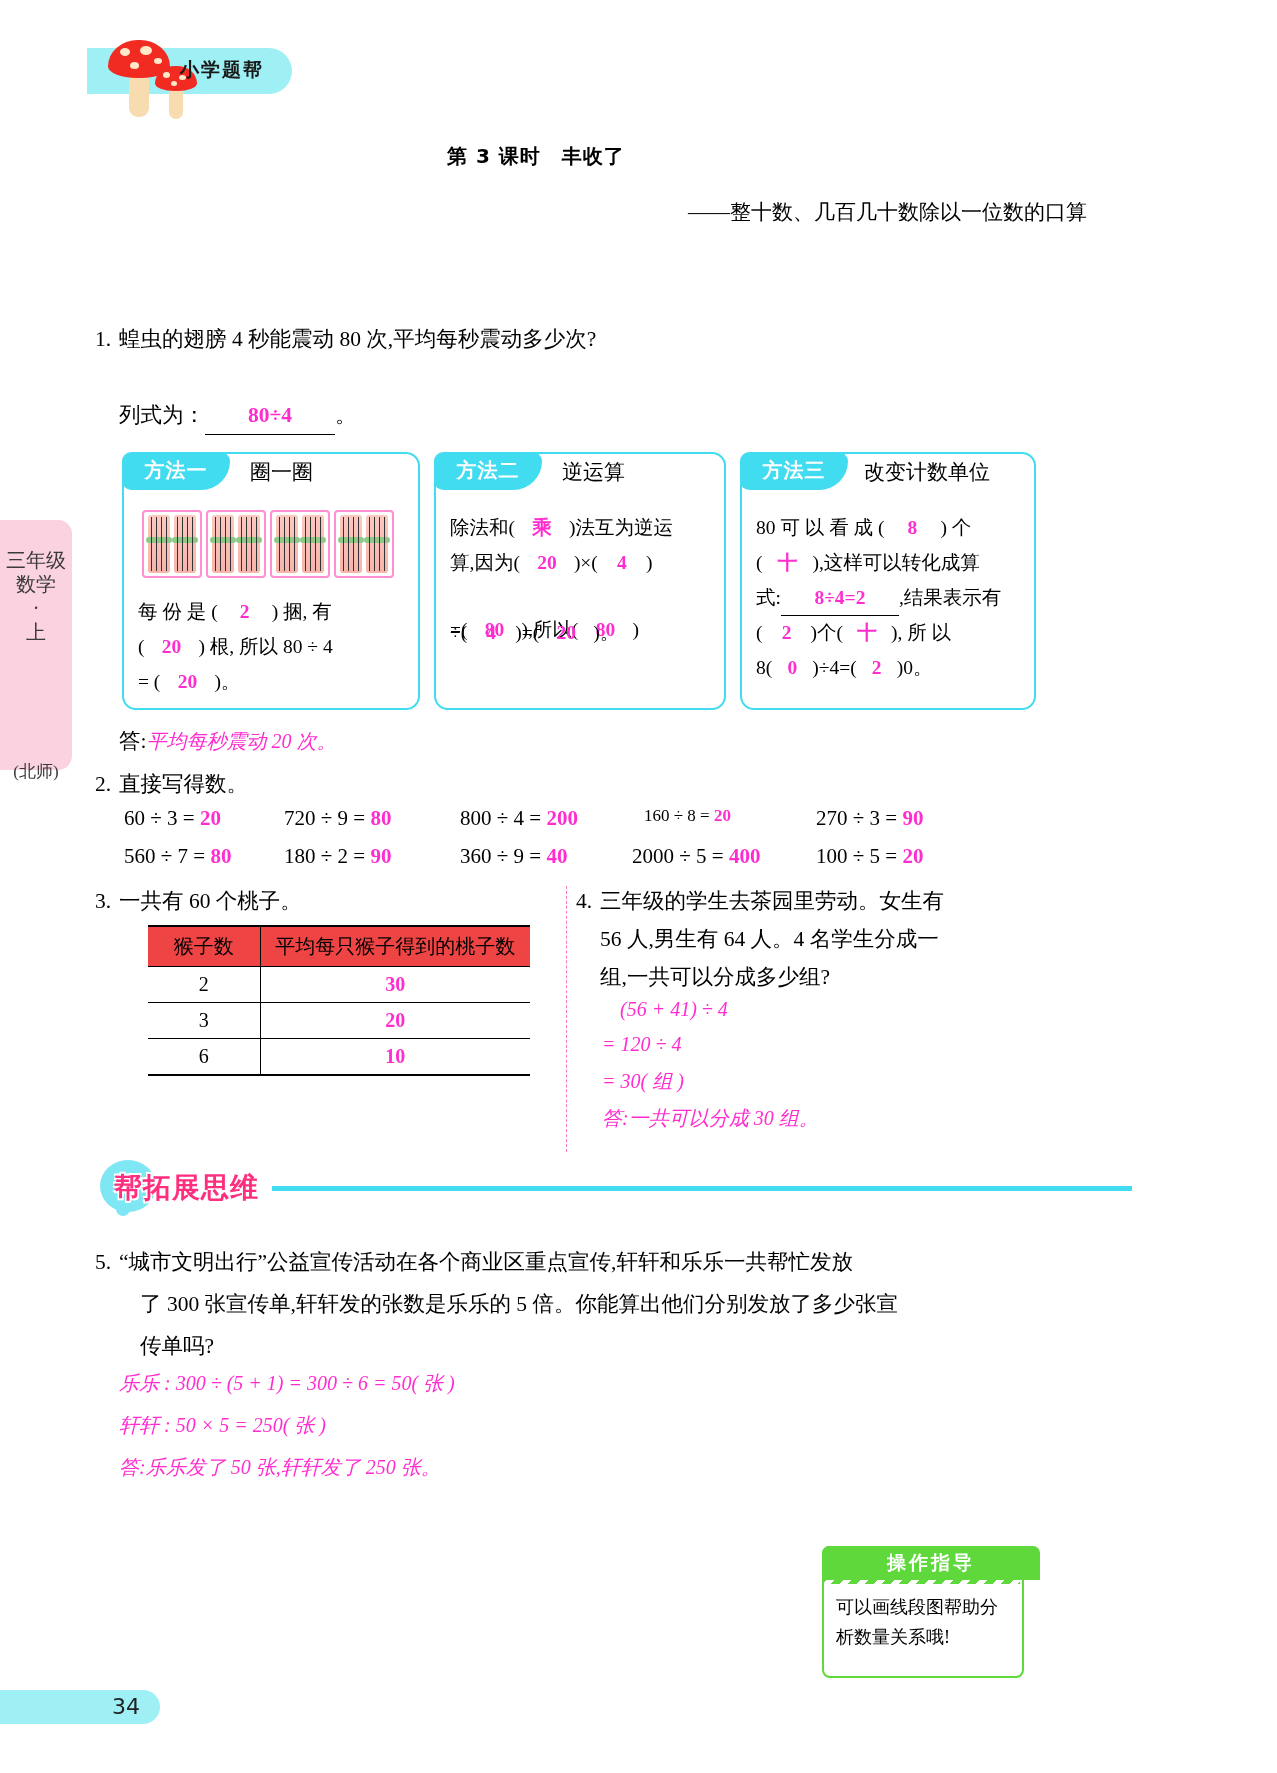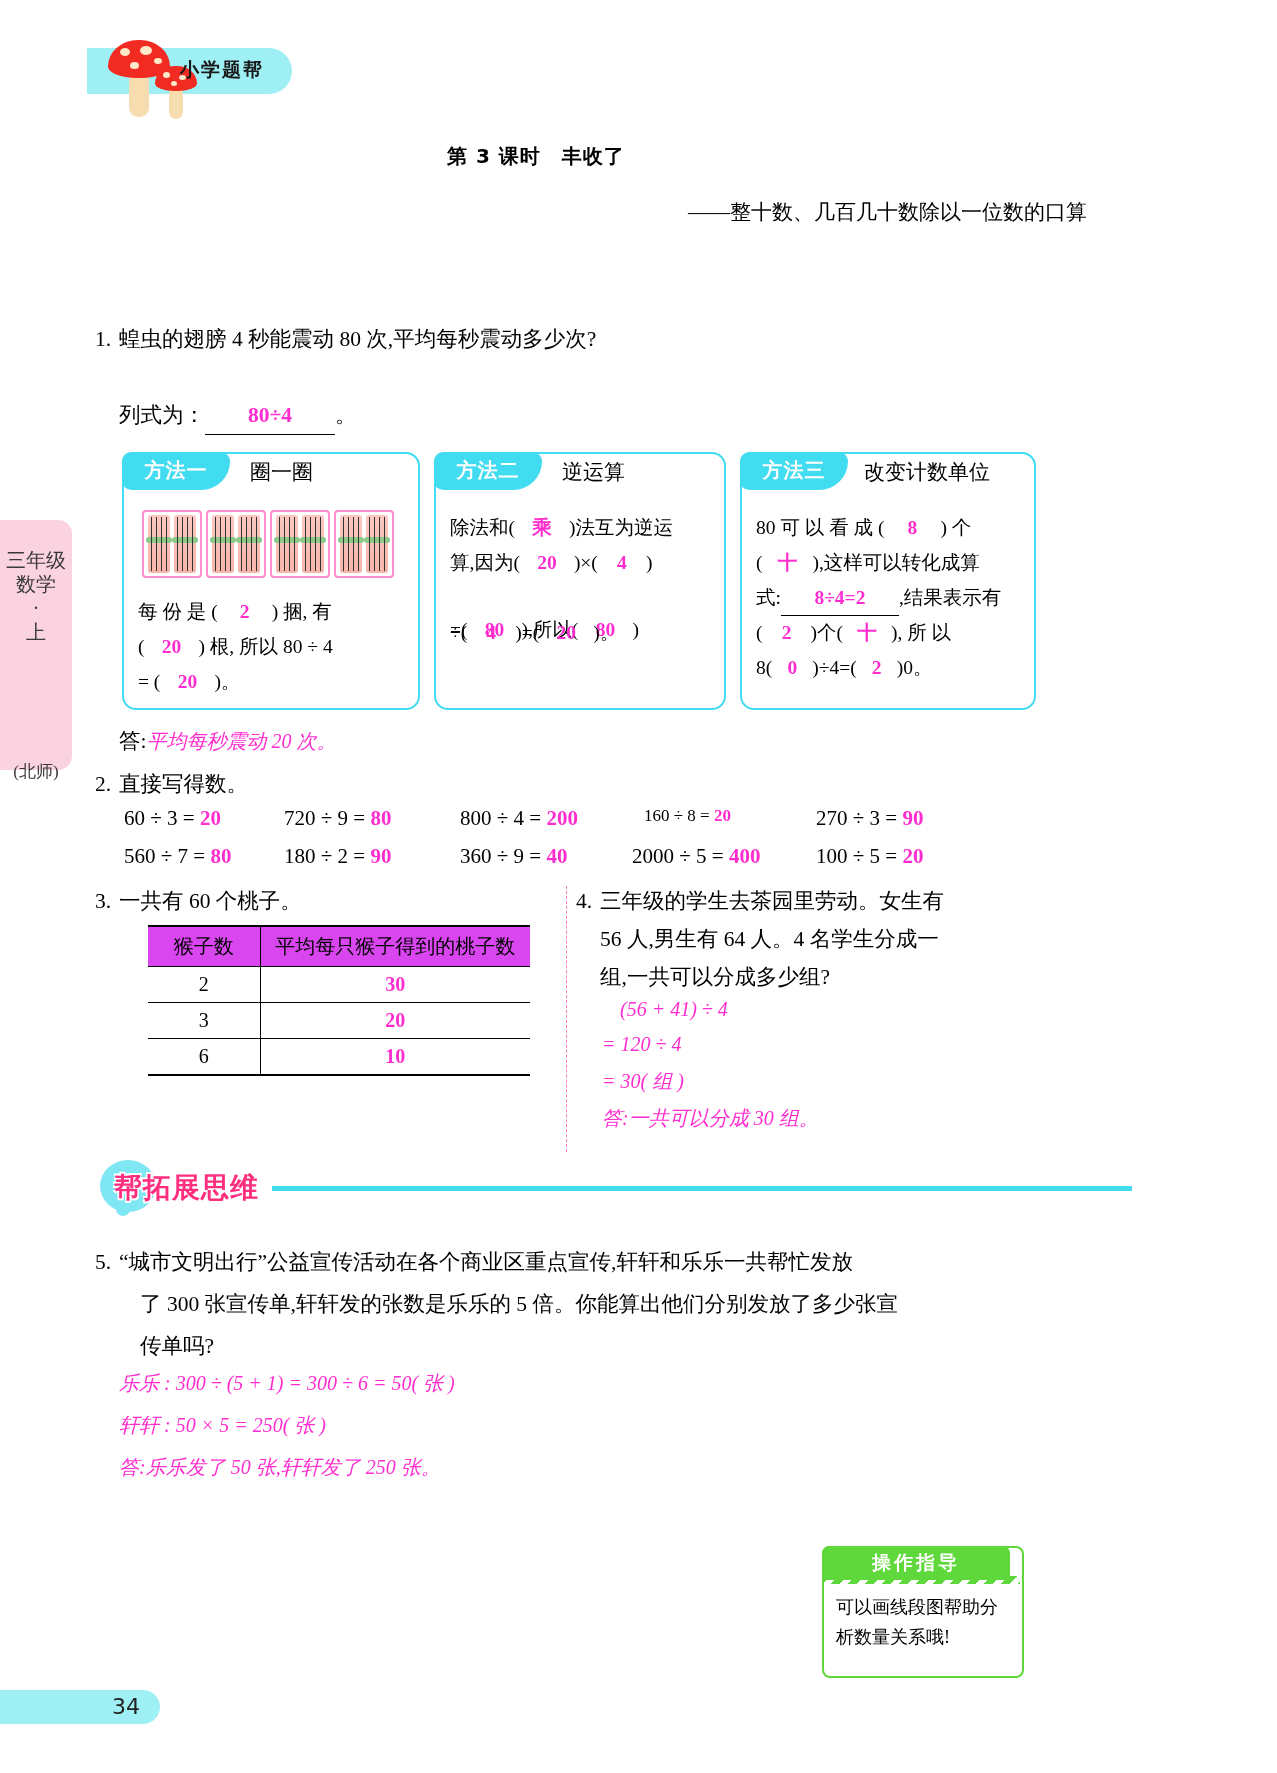--- a/index.html
+++ b/index.html
@@ -79,32 +79,32 @@
   .bundle{width:22px;height:58px;background:linear-gradient(#fbc9c0,#f7b4ab);
        border-radius:3px;position:relative;}
   .bundle:before{content:"";position:absolute;left:-2px;top:22px;width:26px;height:6px;
        background:#8fc98a;border-radius:3px;}
   .bundle:after{content:"";position:absolute;left:3px;top:2px;width:1px;height:54px;
        background:#333;box-shadow:5px 0 0 #333,10px 0 0 #333,15px 0 0 #333;}
 
   
   .tbl{position:absolute;border-collapse:collapse;font-size:20px;}
   .tbl td,.tbl th{border:0;padding:6px 0;text-align:center;}
-  .tbl .hdr{background:#d946ef;font-family:Liberation Sans, sans-serif;font-weight:normal;}
+  .tbl .hdr{background:#ef4444;font-family:Liberation Sans, sans-serif;font-weight:normal;}
   .tbl tr td{border-bottom:1.4px solid #000;}
   .tbl tr:first-child td{border-top:2.5px solid #000;border-bottom:1.4px solid #000;}
   .tbl .vline{border-left:1.4px solid #000;}
   .tbl tr:last-child td{border-bottom:2.5px solid #000;}
 
   .vdiv{position:absolute;width:1px;border-left:1.6px dashed #ff77bb;}
 
   
   .tip{position:absolute;left:822px;top:1546px;width:198px;height:128px;
        border:2px solid #5ed83a;border-radius:8px;background:#fff;}
-  .tip-head{position:absolute;left:-2px;top:-2px;width:188px;height:34px;background:#5ed83a;
+  .tip-head{position:absolute;left:-2px;top:-2px;width:218px;height:34px;background:#5ed83a;
        border-radius:7px 7px 0 0;color:#fff;font-size:19px;font-weight:bold;text-align:center;
        line-height:32px;letter-spacing:3px;
        font-family:"DejaVu Sans","Liberation Sans",sans-serif;}
   .tip-head:after{content:"";position:absolute;left:0;top:30px;width:198px;height:8px;
        background:repeating-linear-gradient(135deg,#5ed83a 0 6px,transparent 6px 12px);}
   .tip-body{position:absolute;left:12px;top:44px;width:176px;font-size:18px;line-height:30px;}
 
   
   .foot{position:absolute;left:0;top:1690px;width:160px;height:34px;background:#9ef0f5;
         border-radius:0 17px 17px 0;}

